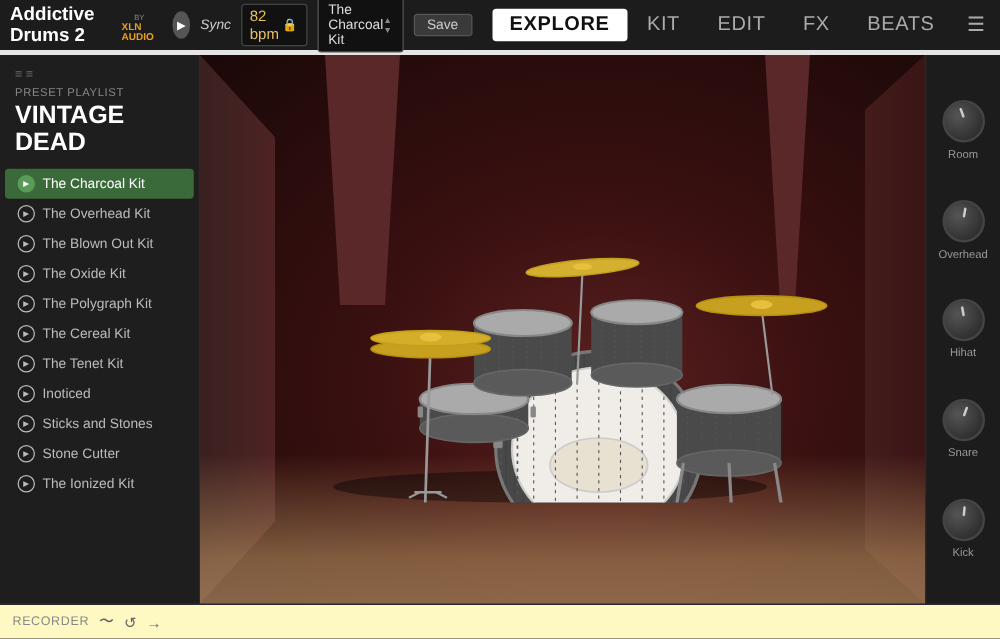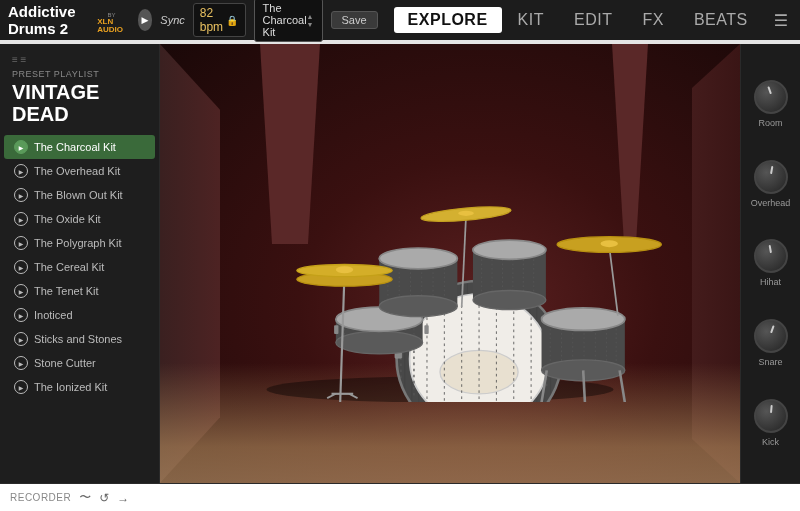--- a/index.html
+++ b/index.html
@@ -304,21 +304,21 @@
     }
     .knob-label {
       font-size: 9px;
       color: #999;
       text-align: center;
     }
 
     
     #bottombar {
       height: 28px;
-      background: #ffffff;
+      background: #fef9c3;
       border-top: 1px solid #2a2a2a;
       display: flex;
       align-items: center;
       padding: 0 10px;
       gap: 8px;
     }
     .recorder-label {
       font-size: 10px;
       color: #888;
       text-transform: uppercase;

